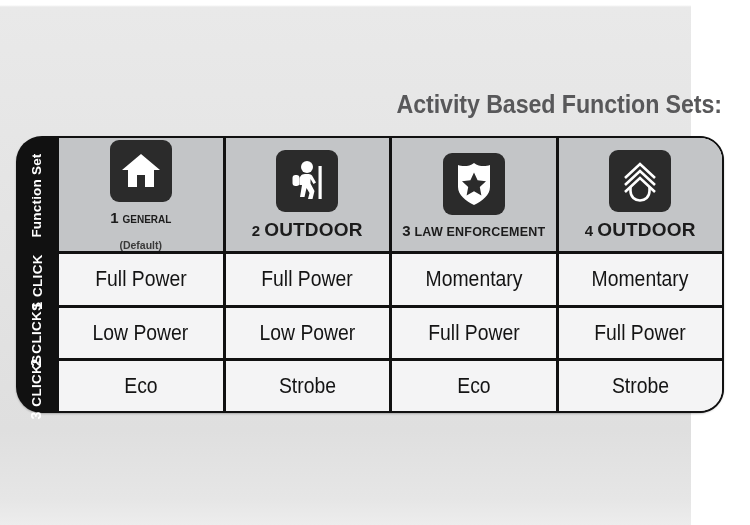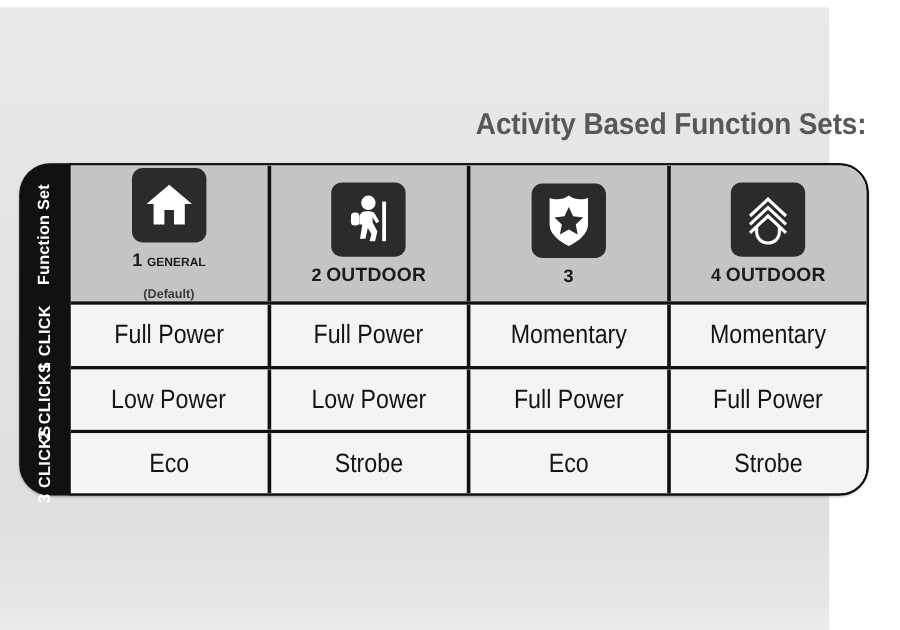--- a/index.html
+++ b/index.html
@@ -83,21 +83,21 @@
     width:62px;height:62px;background:#2b2b2b;border-radius:9px;
     display:flex;align-items:center;justify-content:center;
     margin-top:2px;
   }
   .hdr-label{
     margin-top:7px;white-space:nowrap;
     display:flex;align-items:baseline;justify-content:center;gap:4px;
     color:#1c1c1c;
   }
   .hdr-num{font-size:15px;font-weight:bold;}
-  .hdr-name{font-size:16px;font-weight:bold;letter-spacing:.2px;}
+  .hdr-name{font-size:19px;font-weight:bold;letter-spacing:.2px;}
   .hdr-name.big{font-size:10px;letter-spacing:0;}
   .hdr-name.small{font-size:12.5px;}
   .hdr-sub{
     font-size:10.5px;font-weight:bold;color:#3a3a3a;margin-top:13px;text-align:right;
   }
 
   
   .cell-text{
     font-size:22px;color:#141414;white-space:nowrap;
     transform:scaleX(0.88);transform-origin:center center;
@@ -175,20 +175,21 @@
 
         <div class="cell">
           <div class="icon-box">
             <svg width="46" height="46" viewBox="0 0 46 46" aria-hidden="true">
               <path fill="#ffffff" d="M23 2 C18 6 11 5.5 7 4 L7 26 C7 34 15 40 23 44 C31 40 39 34 39 26 L39 4 C35 5.5 28 6 23 2 Z"></path>
               <path fill="#2b2b2b" d="M23 11.5 L26.6 19.3 L35 20.3 L28.8 26.1 L30.4 34.4 L23 30.3 L15.6 34.4 L17.2 26.1 L11 20.3 L19.4 19.3 Z"></path>
             </svg>
           </div>
           <div class="hdr-label">
             <span class="hdr-num">3</span>
+            <span class="hdr-name small">LAW ENFORCEMENT</span>
           </div>
         </div>
 
         <div class="cell">
           <div class="icon-box">
             <svg width="44" height="44" viewBox="0 0 44 44" aria-hidden="true">
               <g fill="none" stroke="#ffffff" stroke-width="2.6" stroke-linejoin="miter">
                 <path d="M7 19 L22 5 L37 19"></path>
                 <path d="M7 26 L22 12 L37 26"></path>
                 <path d="M7 33 L22 19 L37 33"></path>

